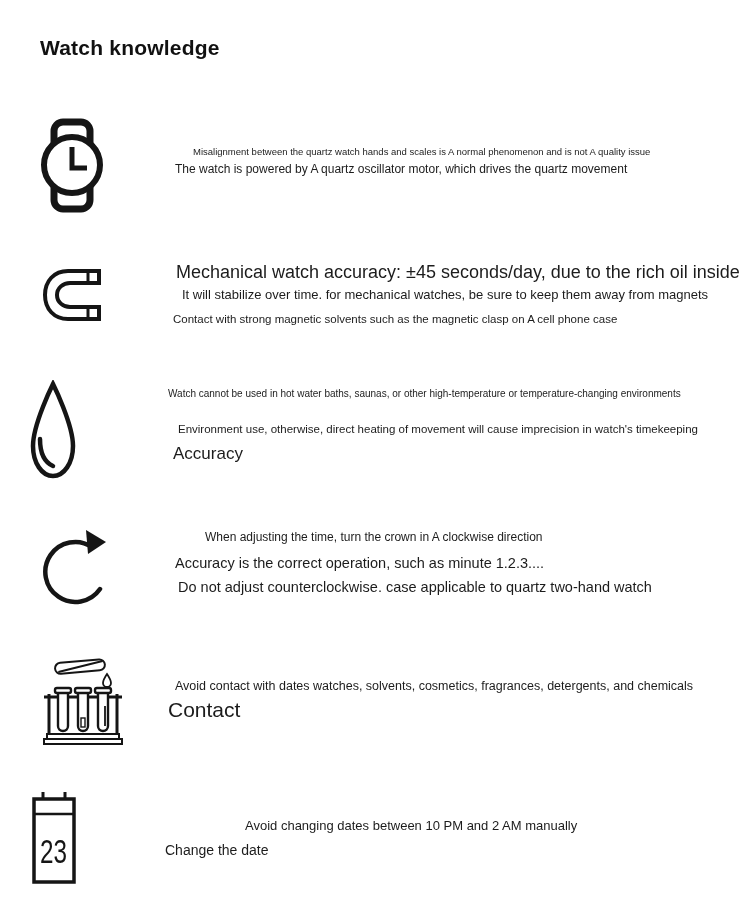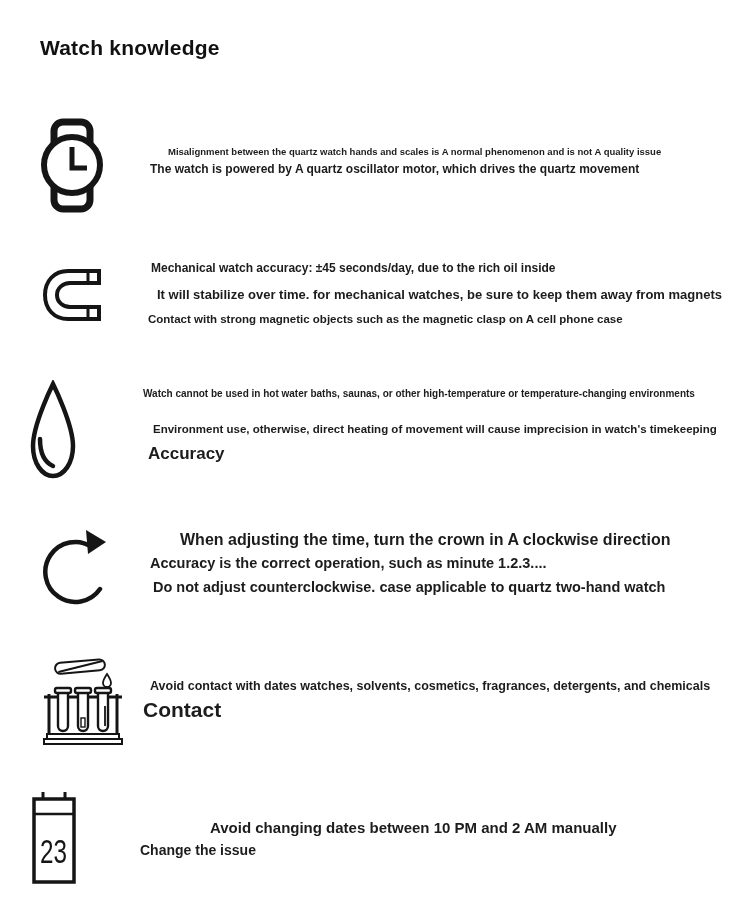--- a/index.html
+++ b/index.html
@@ -1,20 +1,20 @@
 <!DOCTYPE html>
 <html><head>
 <meta charset="utf-8">
 <style>
   html,body{margin:0;padding:0;background:#fff;}
   .page{position:relative;width:750px;height:909px;background:#ffffff;
         font-family:"Liberation Sans",sans-serif;overflow:hidden;border-radius:11px;}
   .title{position:absolute;left:40px;top:36px;font-size:21px;font-weight:bold;
          color:#111;letter-spacing:.2px;white-space:nowrap;}
-  .line{position:absolute;font-weight:bold;color:#1c1c1c;white-space:nowrap;line-height:1.15;}
+  .line{position:absolute;font-weight:normal;color:#1c1c1c;white-space:nowrap;line-height:1.15;margin-left:25px;}
   .icon{position:absolute;}
   .icon svg{display:block;width:100%;height:100%;}
 </style>
 </head>
 <body>
 
 <div class="page">
 
   <div class="title">Watch knowledge</div>
 
@@ -31,23 +31,23 @@
   </div>
 
   <div>
     <div class="icon" style="left:42px;top:268px;width:60px;height:54px">
       <svg viewBox="0 0 60 54">
         <path d="M57 3 H26 C12 3 3 13 3 27 C3 41 12 51 26 51 H57 V39 H28 C21 39 15 34 15 27 C15 20 21 15 28 15 H57 Z" fill="#ffffff" stroke="#151515" stroke-width="4"></path>
         <line x1="46" y1="3" x2="46" y2="15" stroke="#151515" stroke-width="3"></line>
         <line x1="46" y1="39" x2="46" y2="51" stroke="#151515" stroke-width="3"></line>
       </svg>
     </div>
-    <div class="line" style="left:151px;top:262px;font-size:12px">Mechanical watch accuracy: ±45 seconds/day, due to the rich oil inside</div>
+    <div class="line" style="left:151px;top:262px;font-size:18px">Mechanical watch accuracy: ±45 seconds/day, due to the rich oil inside</div>
     <div class="line" style="left:157px;top:288px;font-size:13px">It will stabilize over time. for mechanical watches, be sure to keep them away from magnets</div>
-    <div class="line" style="left:148px;top:313px;font-size:11.5px">Contact with strong magnetic objects such as the magnetic clasp on A cell phone case</div>
+    <div class="line" style="left:148px;top:313px;font-size:11.5px">Contact with strong magnetic solvents such as the magnetic clasp on A cell phone case</div>
   </div>
 
   <div>
     <div class="icon" style="left:30px;top:380px;width:46px;height:100px">
       <svg viewBox="0 0 46 100">
         <path d="M23 4 C23 4 3 44 3 66 C3 83 12 96 23 96 C34 96 43 83 43 66 C43 44 23 4 23 4 Z" fill="#ffffff" stroke="#151515" stroke-width="4.5"></path>
         <path d="M10 59 C10 73 14 82 23 86" fill="none" stroke="#151515" stroke-width="4.5" stroke-linecap="round"></path>
       </svg>
     </div>
     <div class="line" style="left:143px;top:388px;font-size:10px">Watch cannot be used in hot water baths, saunas, or other high-temperature or temperature-changing environments</div>
@@ -55,21 +55,21 @@
     <div class="line" style="left:148px;top:444px;font-size:17px">Accuracy</div>
   </div>
 
   <div>
     <div class="icon" style="left:42px;top:528px;width:70px;height:80px">
       <svg viewBox="0 0 70 80">
         <path d="M50 19 A30 30 0 1 0 58 61" fill="none" stroke="#151515" stroke-width="4.5" stroke-linecap="round"></path>
         <path d="M44 2 L64 14 L46 26 Z" fill="#151515"></path>
       </svg>
     </div>
-    <div class="line" style="left:180px;top:531px;font-size:16px">When adjusting the time, turn the crown in A clockwise direction</div>
+    <div class="line" style="left:180px;top:531px;font-size:12px">When adjusting the time, turn the crown in A clockwise direction</div>
     <div class="line" style="left:150px;top:555px;font-size:14.5px">Accuracy is the correct operation, such as minute 1.2.3....</div>
     <div class="line" style="left:153px;top:579px;font-size:14.5px">Do not adjust counterclockwise. case applicable to quartz two-hand watch</div>
   </div>
 
   <div>
     <div class="icon" style="left:43px;top:646px;width:80px;height:100px">
       <svg viewBox="0 0 80 100">
         <g transform="rotate(-5 15 22)">
           <rect x="12" y="17" width="50" height="11" rx="5.5" fill="#ffffff" stroke="#151515" stroke-width="2"></rect>
           <line x1="15" y1="26" x2="60" y2="19" stroke="#151515" stroke-width="2"></line>
@@ -99,17 +99,17 @@
   <div>
     <div class="icon" style="left:28px;top:790px;width:52px;height:94px">
       <svg viewBox="0 0 44 94">
         <line x1="11" y1="2" x2="11" y2="16" stroke="#151515" stroke-width="3"></line>
         <line x1="33" y1="2" x2="33" y2="16" stroke="#151515" stroke-width="3"></line>
         <rect x="2" y="9" width="40" height="83" fill="#ffffff" stroke="#151515" stroke-width="3.5"></rect>
         <line x1="2" y1="24" x2="42" y2="24" stroke="#151515" stroke-width="2.5"></line>
         <text x="8" y="73" font-size="34" font-family="Liberation Sans, sans-serif" fill="#151515" textLength="27" lengthAdjust="spacingAndGlyphs">23</text>
       </svg>
     </div>
-    <div class="line" style="left:210px;top:819px;font-size:15px">Avoid changing dates between 10 PM and 2 AM manually</div>
-    <div class="line" style="left:140px;top:842px;font-size:14px">Change the issue</div>
+    <div class="line" style="left:220px;top:819px;font-size:13px">Avoid changing dates between 10 PM and 2 AM manually</div>
+    <div class="line" style="left:140px;top:842px;font-size:14px">Change the date</div>
   </div>
 
 </div>
 
 </body></html>

